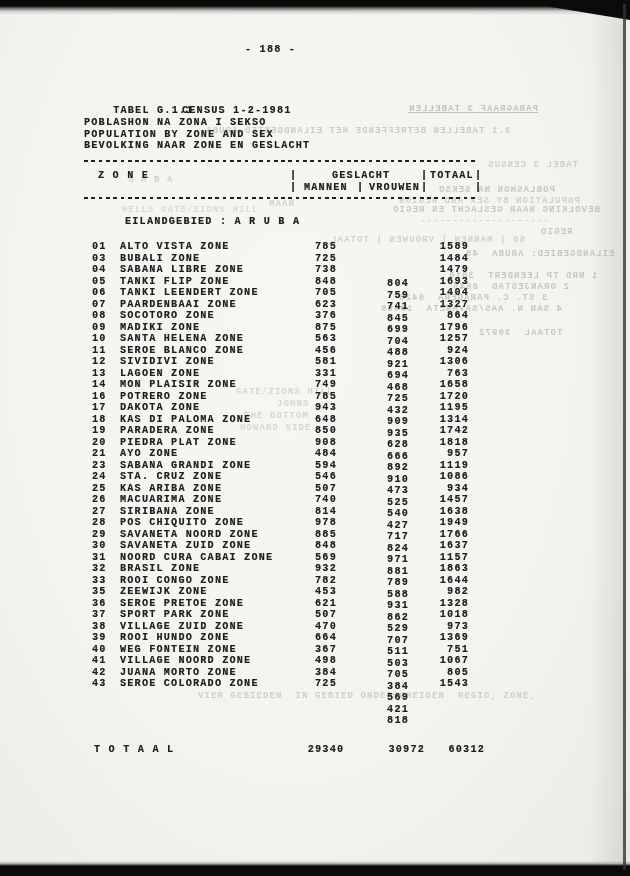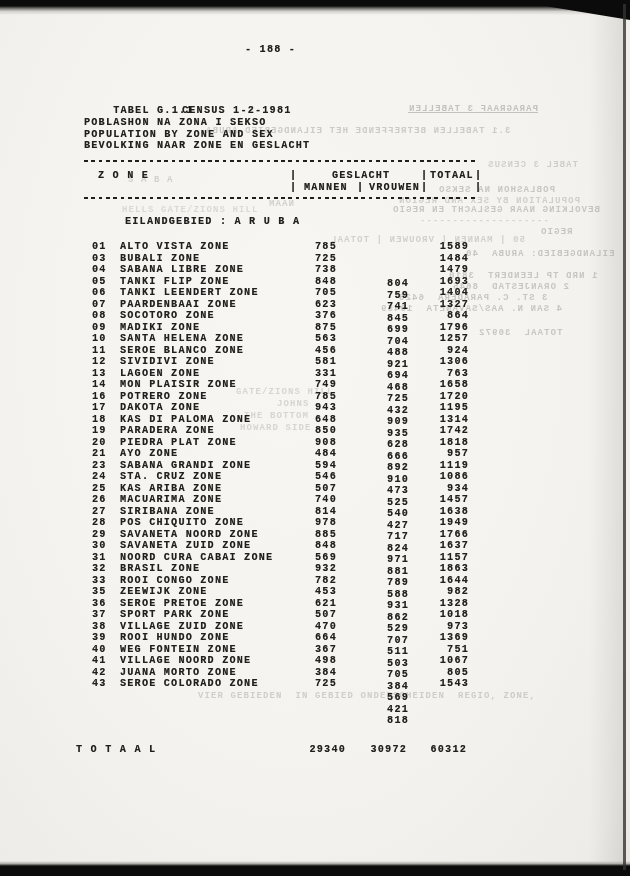--- a/index.html
+++ b/index.html
@@ -32,25 +32,25 @@
   
   #tbody{position:absolute;left:92px;top:241px;width:386px;}
   .trow{position:relative;height:11.5px;}
   .trow span{position:absolute;top:0;font-size:10px;letter-spacing:1.3px;line-height:11.5px;white-space:pre;
      text-shadow:.25px .25px 0 rgba(32,31,29,.55);}
   .rno{left:0;}
   .rzone{left:28px;}
   .rm{left:196px;width:76px;text-align:center;}
   .rv{left:257px;width:60px;text-align:right;margin-top:37px;}
   .rt{left:317px;width:60px;text-align:right;}
-  .totalrow{position:absolute;left:76px;top:745px;width:400px;height:11px;}
+  .totalrow{position:absolute;left:94px;top:745px;width:400px;height:11px;}
   .totalrow span{position:absolute;top:0;font-size:10px;letter-spacing:1.3px;line-height:10px;white-space:pre;
      text-shadow:.25px .25px 0 rgba(32,31,29,.55);}
   .tl{left:0;}
-  .tm{left:194px;width:76px;text-align:right;}
+  .tm{left:194px;width:76px;text-align:center;}
   .tv{left:271px;width:60px;text-align:right;}
   .tt{left:331px;width:60px;text-align:right;}
   
   .ghost{position:absolute;font-size:9px;letter-spacing:1.1px;line-height:9px;white-space:pre;
     color:var(--ghost,#9b9a94);font-weight:700;}
   .ghost.mirror{transform:scaleX(-1);}
   .ghost.u{text-decoration:underline;}
 </style>
 </head>
 <body>

